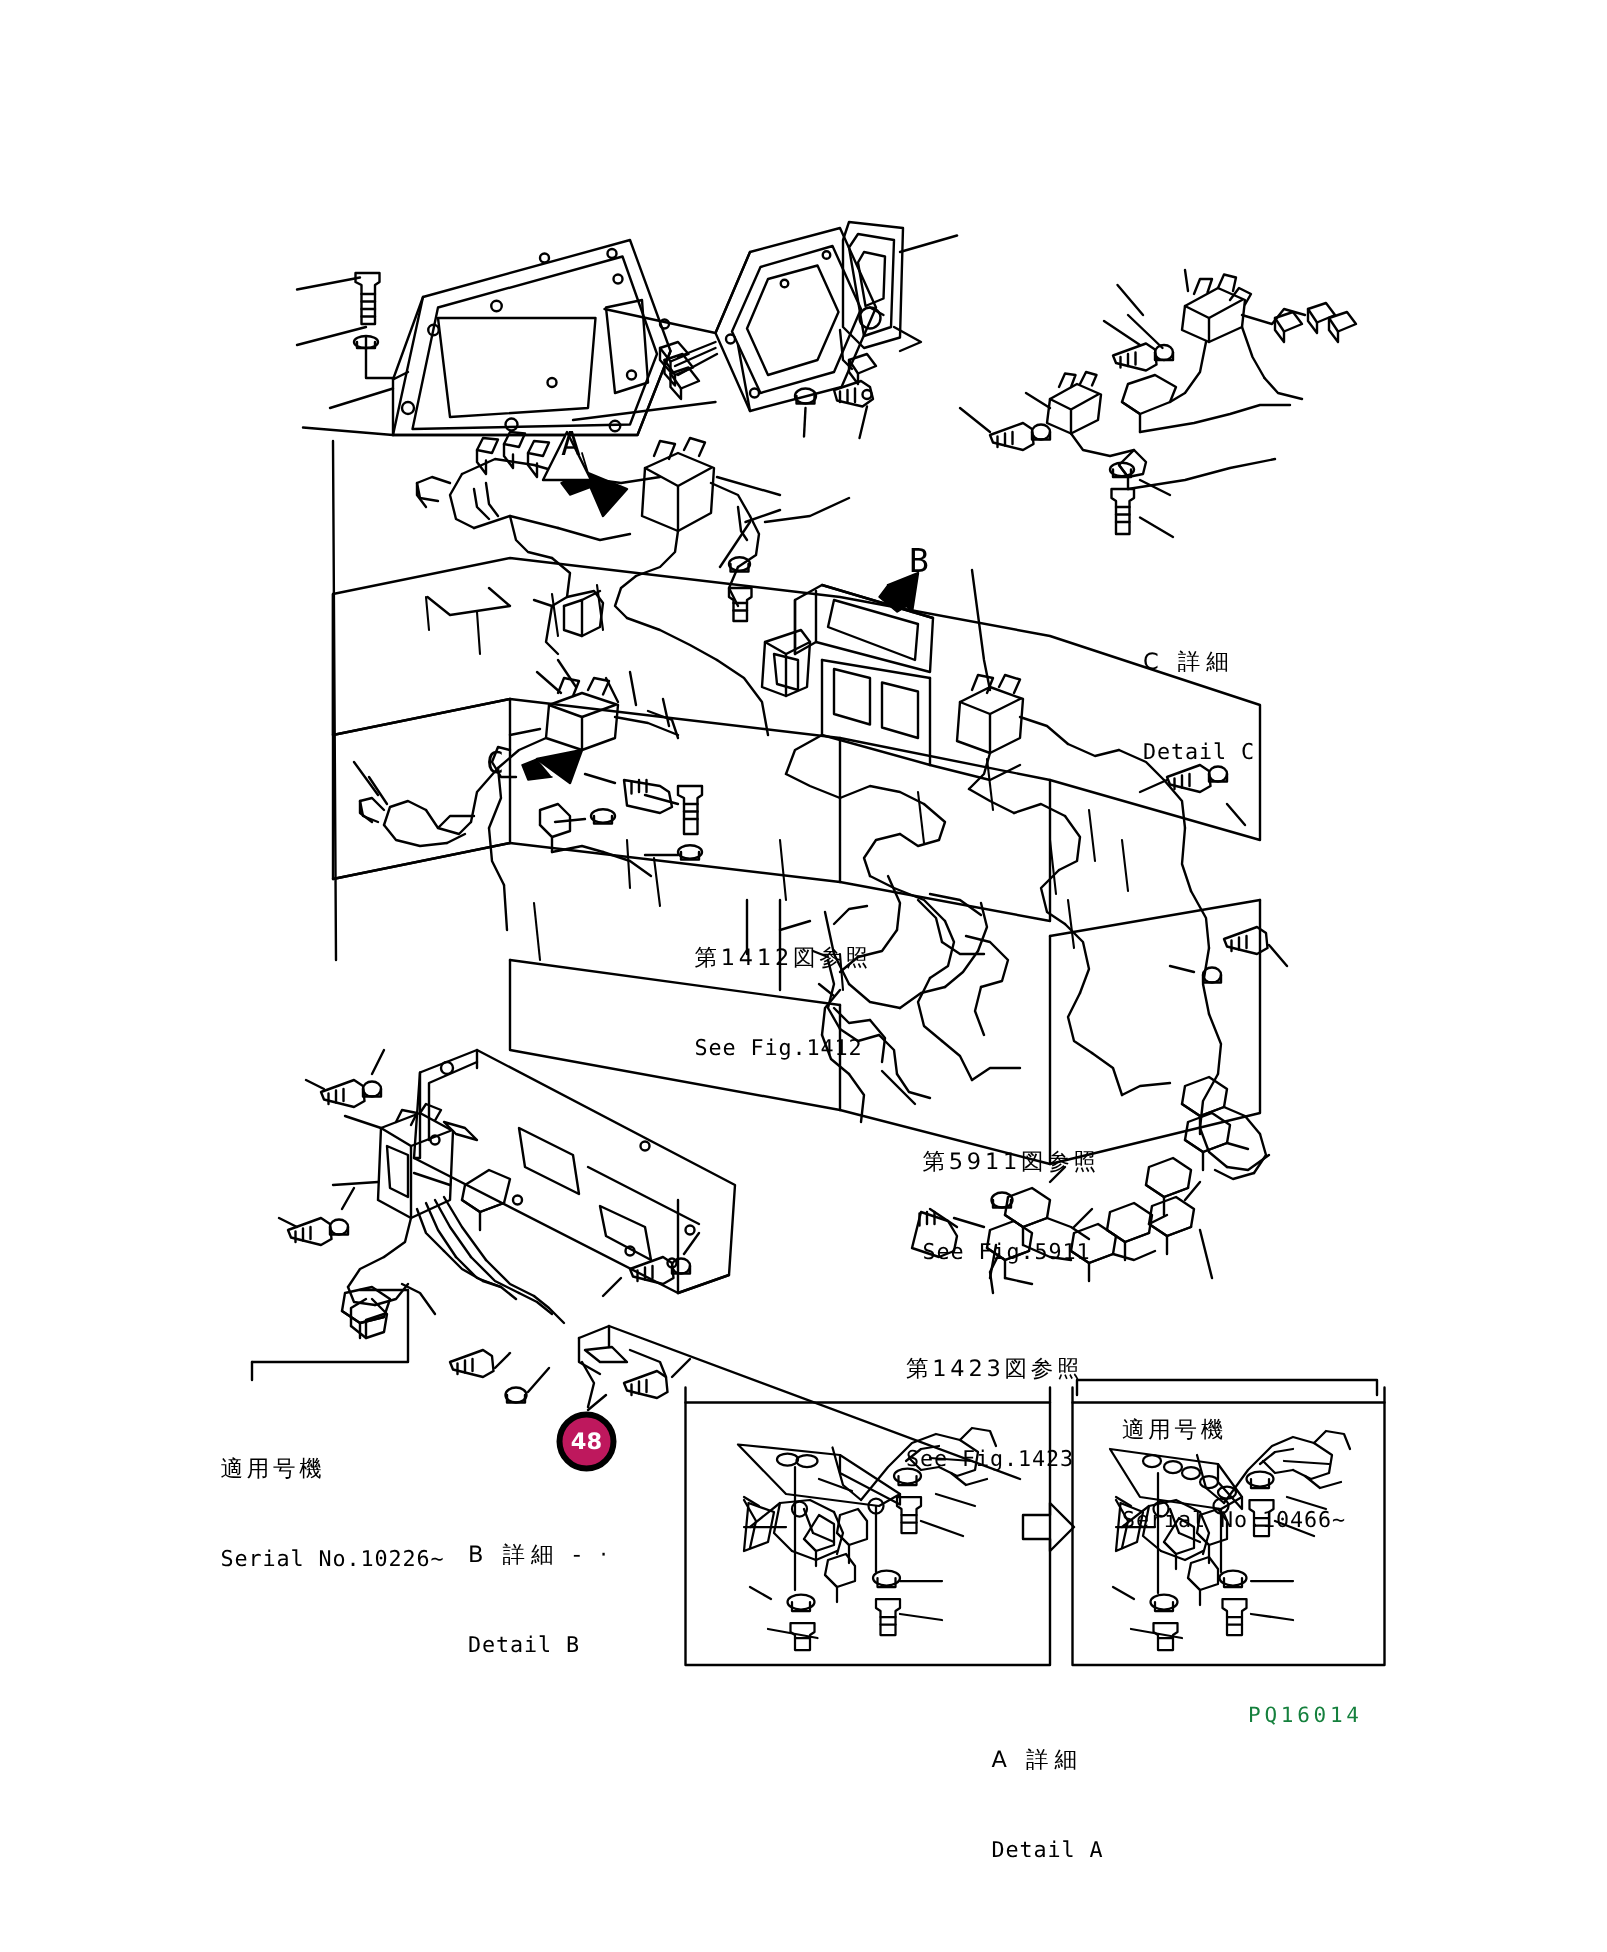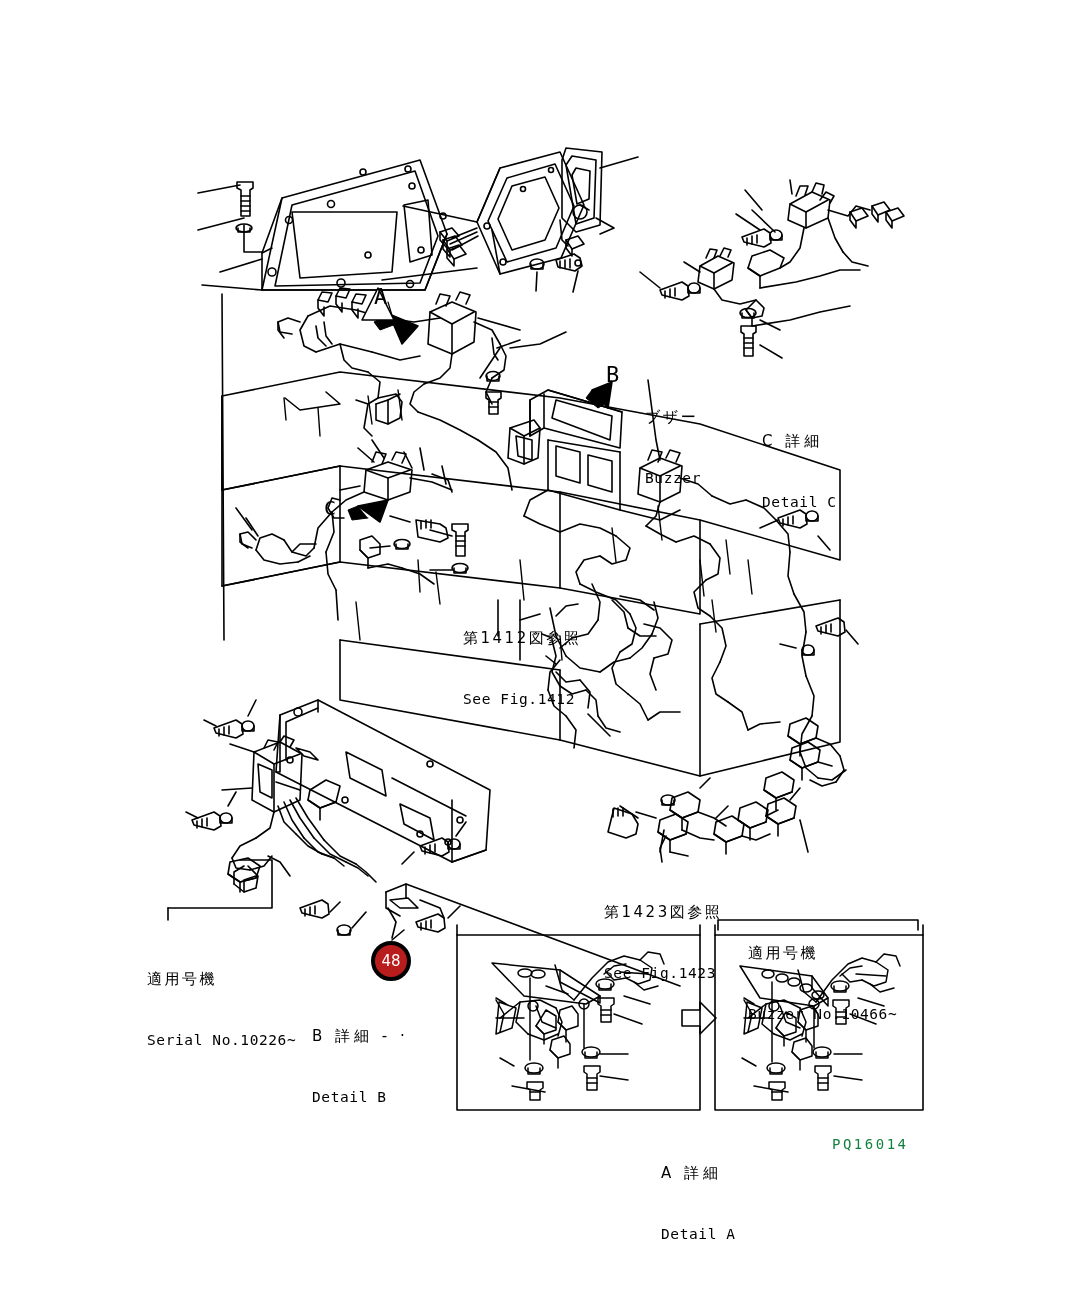--- a/index.html
+++ b/index.html
@@ -48,30 +48,30 @@
     font-size: 14px;
     letter-spacing: 2.5px;
     color: #15803d;
     white-space: pre;
   }
   .callout {
     position: absolute;
     width: 40px;
     height: 40px;
     border-radius: 50%;
-    background: #b91c1c;
+    background: #be185d;
     border: 4px solid #000000;
     box-sizing: border-box;
     display: flex;
     align-items: center;
     justify-content: center;
     color: #ffffff;
     font-family: "DejaVu Sans", sans-serif;
     font-size: 15px;
-    font-weight: normal;
+    font-weight: bold;
   }
   .arrow-letter {
     position: absolute;
     font-family: "DejaVu Sans Mono", monospace;
     font-size: 22px;
     color: #000;
   }
 </style>
 </head>
 <body>
@@ -729,46 +729,46 @@
         <path d="M284 398 L286 420"></path>
         <path d="M318 408 L320 436"></path>
         <path d="M368 396 L372 424"></path>
         <path d="M398 390 L402 420"></path>
       </g>
 
     </g>
   </svg>
 
 
-  <div class="lbl" style="left:645px; top:366px;">
-    <span class="jp">ブザー</span>
-    <span class="en">Buzzer</span>
-  </div>
 
   <div class="lbl detail" style="left:762px; top:390px;">
     <span class="jp">C 詳細</span>
     <span class="en">Detail C</span>
   </div>
 
 
   <div class="lbl" style="left:463px; top:587px;">
     <span class="jp">第1412図参照</span>
     <span class="en">See Fig.1412</span>
   </div>
 
+  <div class="lbl" style="left:615px; top:723px;">
+    <span class="jp">第5911図参照</span>
+    <span class="en">See Fig.5911</span>
+  </div>
 
   <div class="lbl" style="left:604px; top:861px;">
     <span class="jp">第1423図参照</span>
     <span class="en">See Fig.1423</span>
   </div>
 
 
   <div class="lbl" style="left:748px; top:902px;">
     <span class="jp">適用号機</span>
-    <span class="en">Buzzer No.10466~</span>
+    <span class="en">Serial No.10466~</span>
   </div>
 
   <div class="lbl" style="left:147px; top:928px;">
     <span class="jp">適用号機</span>
     <span class="en">Serial No.10226~</span>
   </div>
 
   <div class="lbl detail" style="left:661px; top:1122px;">
     <span class="jp">A 詳細</span>
     <span class="en">Detail A</span>

